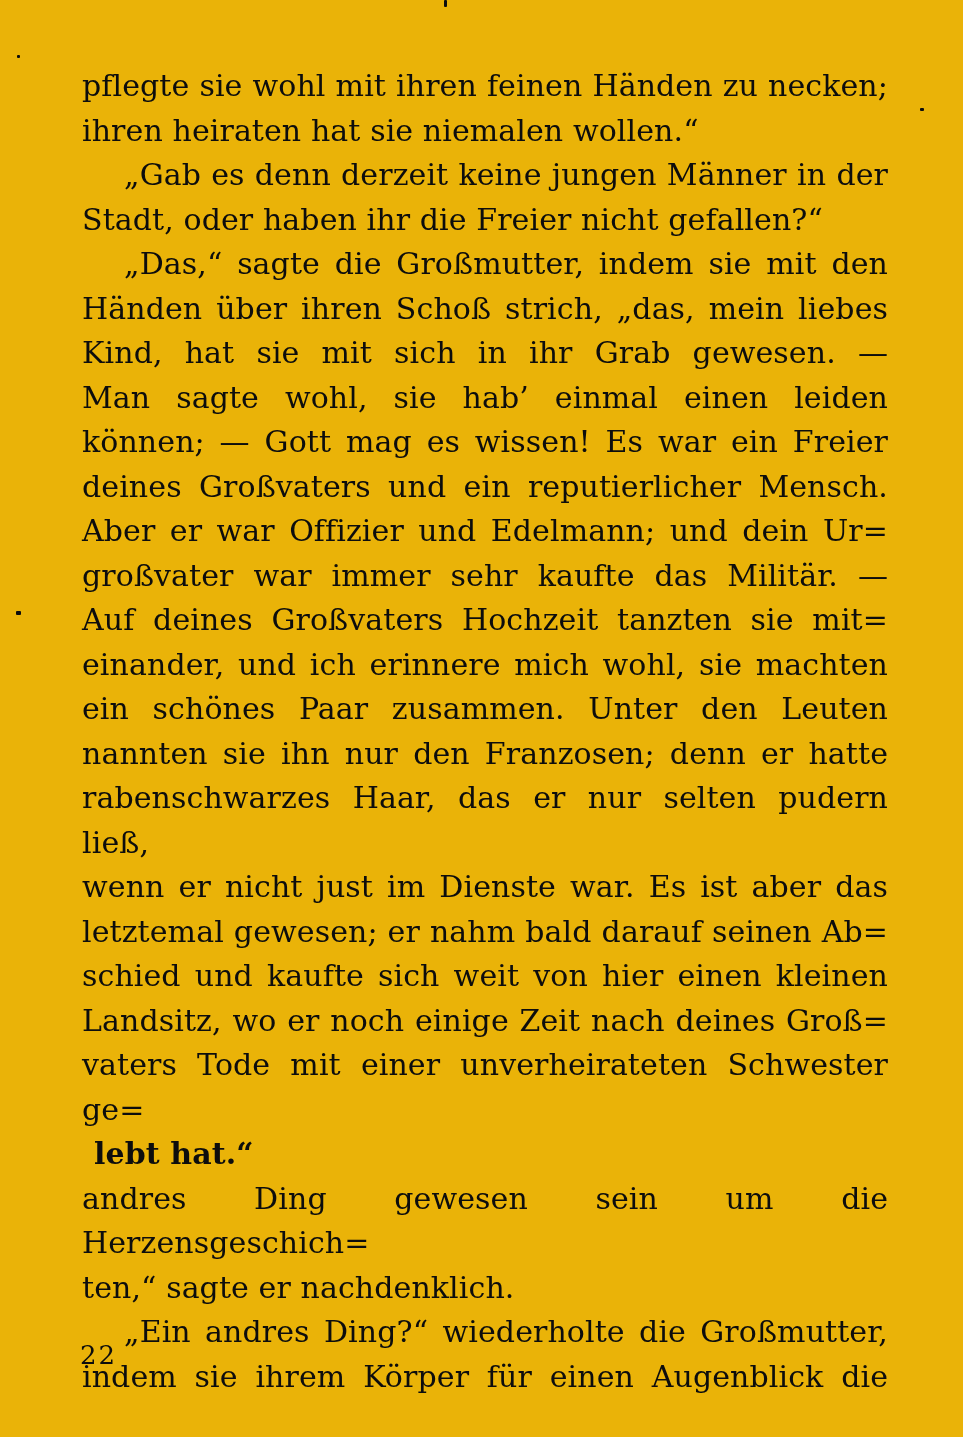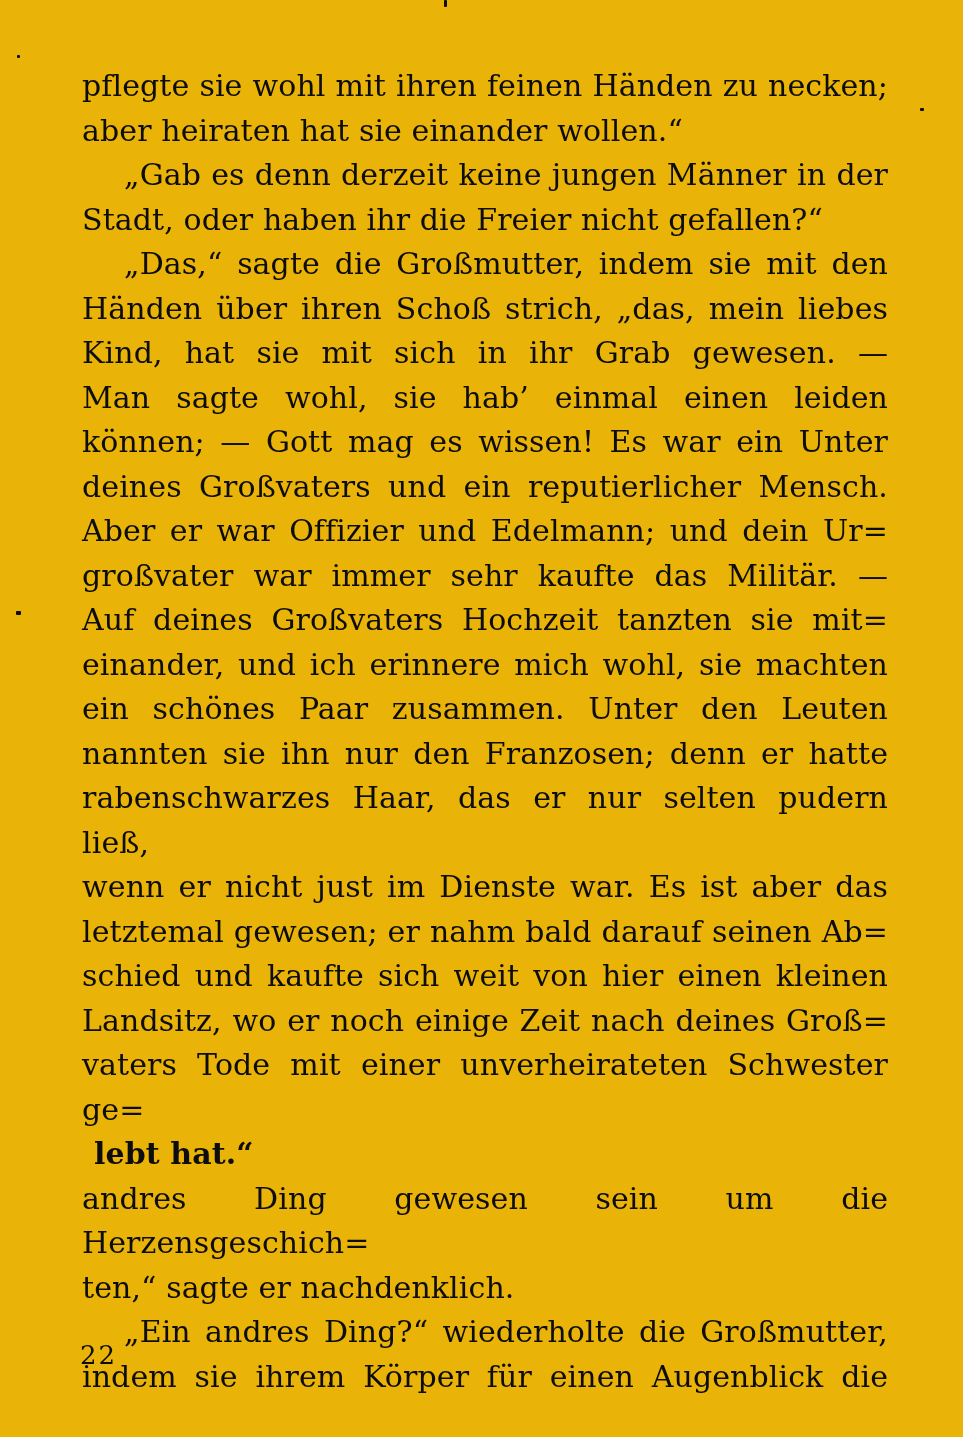--- a/index.html
+++ b/index.html
@@ -48,28 +48,28 @@
   .s3 { left: 920px; top: 108px;  width: 4px; height: 3px; }
   .s4 { left: 16px;  top: 611px;  width: 5px; height: 4px; }
   .s5 { left: 329px; top: 1382px; width: 3px; height: 3px; }
 </style>
 </head>
 <body>
 
 <div class="page">
   <div class="text-block" id="text-block">
       <div class="line">pflegte sie wohl mit ihren feinen Händen zu necken;</div>
-      <div class="line para-end">aber heiraten hat sie einander wollen.“</div>
+      <div class="line para-end">ihren heiraten hat sie niemalen wollen.“</div>
       <div class="line indent">„Gab es denn derzeit keine jungen Männer in der</div>
       <div class="line para-end">Stadt, oder haben ihr die Freier nicht gefallen?“</div>
       <div class="line indent">„Das,“ sagte die Großmutter, indem sie mit den</div>
       <div class="line">Händen über ihren Schoß strich, „das, mein liebes</div>
       <div class="line">Kind, hat sie mit sich in ihr Grab gewesen. —</div>
       <div class="line">Man sagte wohl, sie hab’ einmal einen leiden</div>
-      <div class="line">können; — Gott mag es wissen! Es war ein Unter</div>
+      <div class="line">können; — Gott mag es wissen! Es war ein Freier</div>
       <div class="line">deines Großvaters und ein reputierlicher Mensch.</div>
       <div class="line">Aber er war Offizier und Edelmann; und dein Ur=</div>
       <div class="line">großvater war immer sehr kaufte das Militär. —</div>
       <div class="line">Auf deines Großvaters Hochzeit tanzten sie mit=</div>
       <div class="line">einander, und ich erinnere mich wohl, sie machten</div>
       <div class="line">ein schönes Paar zusammen. Unter den Leuten</div>
       <div class="line">nannten sie ihn nur den Franzosen; denn er hatte</div>
       <div class="line">rabenschwarzes Haar, das er nur selten pudern ließ,</div>
       <div class="line">wenn er nicht just im Dienste war. Es ist aber das</div>
       <div class="line">letztemal gewesen; er nahm bald darauf seinen Ab=</div>

